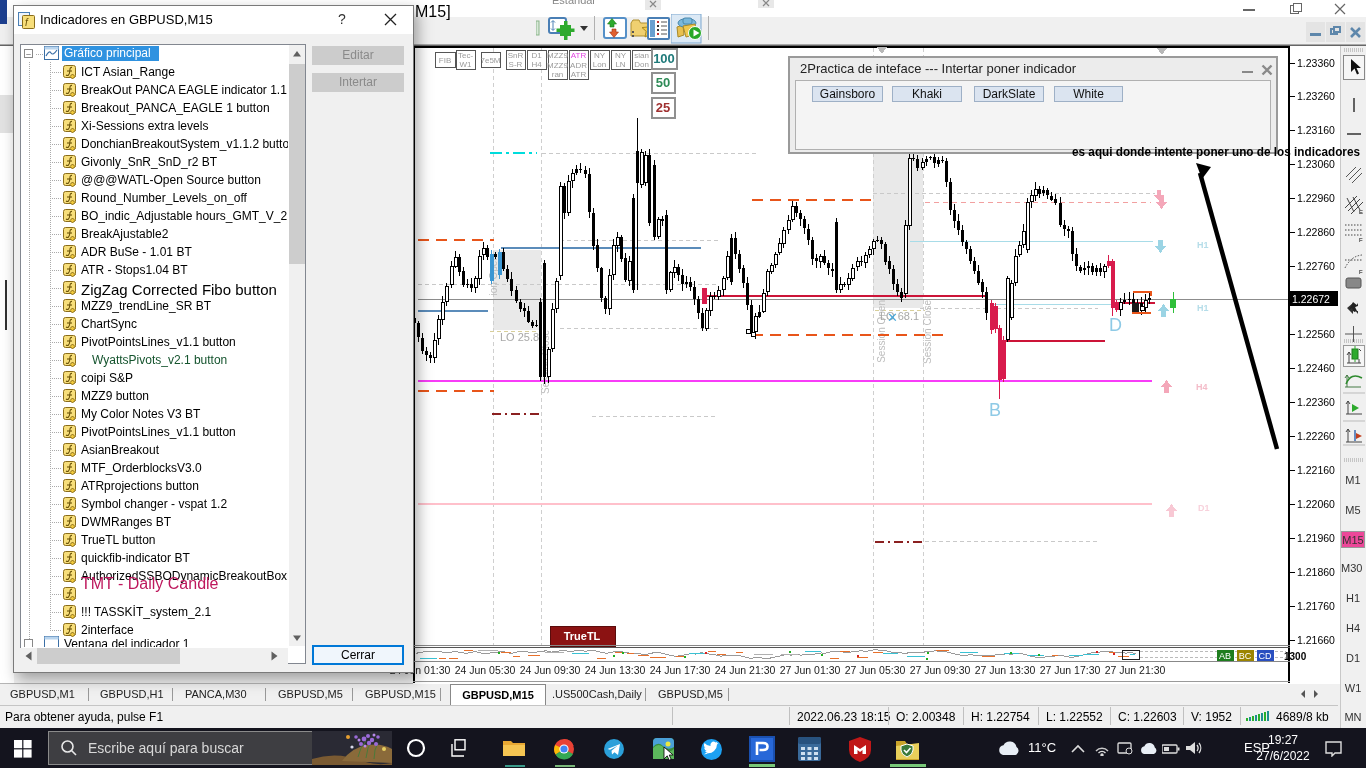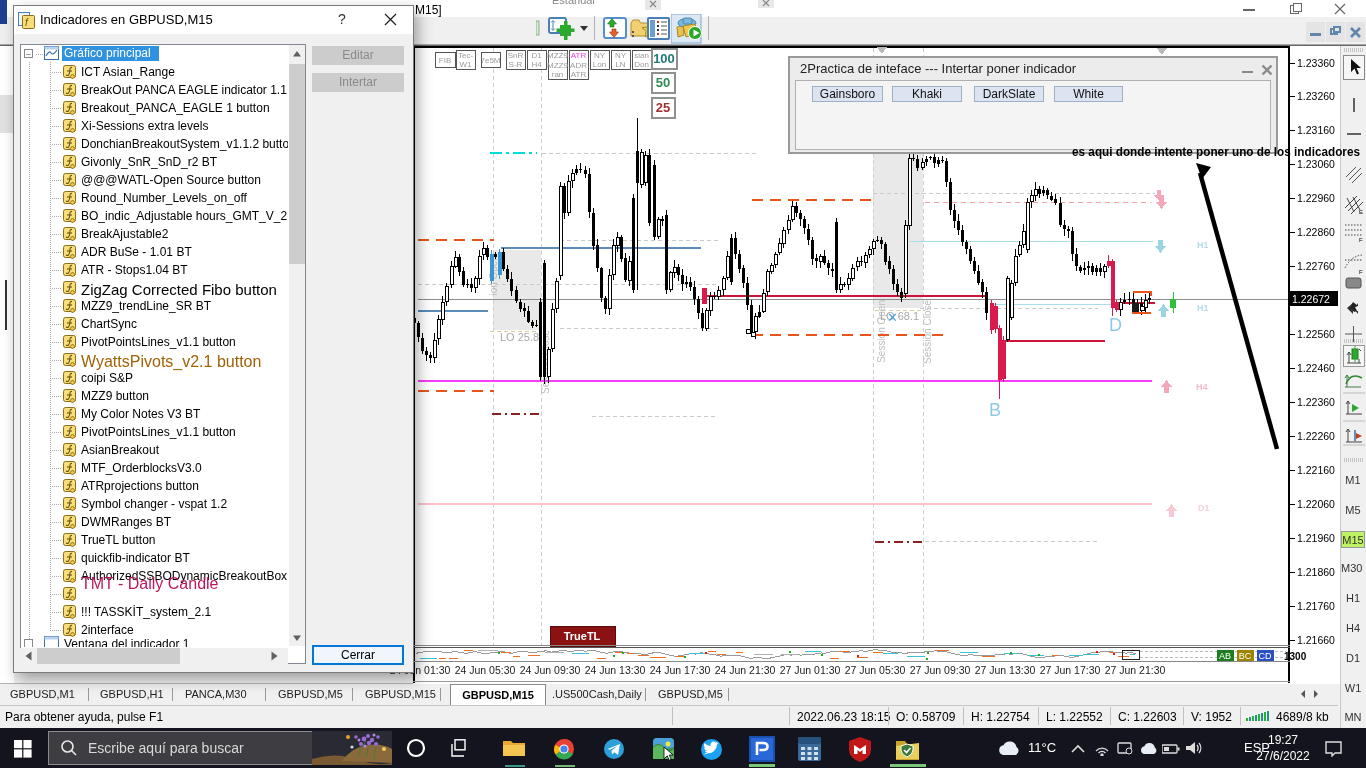--- a/index.html
+++ b/index.html
@@ -7,21 +7,21 @@
 svg text{font-family:"Liberation Sans",sans-serif}
 </style></head><body>
 <div class="abs" style="left:0;top:46px;width:14px;height:637px;background:#fff"></div>
 <div class="abs" style="left:0;top:0;width:7px;height:24px;background:#1d3f8f;z-index:2"></div>
 <div class="abs" style="left:0;top:95px;width:13px;height:38px;background:#e2e2e2"></div>
 <div class="abs" style="left:5px;top:280px;width:2px;height:50px;background:#333"></div>
 <div class="abs" style="left:0;top:0;width:1366px;height:17px;background:#fff"></div>
 <div class="abs" style="left:0;top:17px;width:1366px;height:27px;background:#f0f0f0"></div>
 <div class="abs" style="left:0;top:44px;width:1366px;height:1px;background:#a8a8a8"></div>
 <div class="abs" style="left:0;top:45px;width:1366px;height:1px;background:#666"></div>
-<div class="abs" style="left:415px;top:3px;font-size:12px;color:#000">M15]</div>
+<div class="abs" style="left:415px;top:3px;font-size:16px;color:#000">M15]</div>
 <div class="abs" style="left:552px;top:-6px;font-size:11px;color:#888">Estándar</div>
 <div class="abs" style="left:404px;top:26px;font-size:11px;color:#888">la</div>
 <div class="abs" style="left:1243px;top:9px;width:12px;height:2px;background:#666"></div>
 <div class="abs" style="left:1290px;top:5px;width:9px;height:9px;border:1px solid #666"></div>
 <div class="abs" style="left:1293px;top:3px;width:9px;height:9px;border:1px solid #666;background:#fff"></div>
 <svg class="abs" style="left:1334px;top:3px" width="12" height="12">
     <path d="M1 1 L11 11 M11 1 L1 11" stroke="#666" stroke-width="1.2"></path>
   </svg>
 <div class="abs" style="left:1306px;top:22px;width:19px;height:20px;background:#e4e4e4"></div>
 <div class="abs" style="left:1326px;top:22px;width:19px;height:20px;background:#e4e4e4"></div>
@@ -727,21 +727,21 @@
 <line x1="15" y1="384" x2="15" y2="395" stroke="#3a6ab0" stroke-width="1.5"></line>
 <path d="M22 390 l-6-3 v6 z" fill="#c04020"></path>
 <line x1="3" y1="399" x2="25" y2="399" stroke="#bbb"></line>
 <g stroke="#9a9a9a">
       <line x1="4" y1="413" x2="24" y2="413" stroke-dasharray="1,1"></line>
       <line x1="4" y1="415" x2="24" y2="415" stroke-dasharray="1,1"></line>
     </g>
 </svg>
 <div class="abs" style="left:1341px;top:472px;width:24px;height:17px;font-size:11px;color:#333;text-align:center;line-height:16px">M1</div>
 <div class="abs" style="left:1341px;top:502px;width:24px;height:17px;font-size:11px;color:#333;text-align:center;line-height:16px">M5</div>
-<div class="abs" style="left:1341px;top:531px;width:24px;height:17px;border:1px solid #999;background:#bef264;font-size:11px;color:#333;text-align:center;line-height:16px">M15</div>
+<div class="abs" style="left:1341px;top:531px;width:24px;height:17px;border:1px solid #999;background:#ec4899;font-size:11px;color:#333;text-align:center;line-height:16px">M15</div>
 <div class="abs" style="left:1341px;top:560px;width:17px;height:17px;font-size:11px;color:#333;text-align:center;line-height:16px">M30</div>
 <div class="abs" style="left:1341px;top:590px;width:24px;height:17px;font-size:11px;color:#333;text-align:center;line-height:16px">H1</div>
 <div class="abs" style="left:1341px;top:620px;width:24px;height:17px;font-size:11px;color:#333;text-align:center;line-height:16px">H4</div>
 <div class="abs" style="left:1341px;top:650px;width:24px;height:17px;font-size:11px;color:#333;text-align:center;line-height:16px">D1</div>
 <div class="abs" style="left:1341px;top:680px;width:24px;height:17px;font-size:11px;color:#333;text-align:center;line-height:16px">W1</div>
 <div class="abs" style="left:1341px;top:709px;width:24px;height:17px;font-size:11px;color:#333;text-align:center;line-height:16px">MN</div>
 <div class="abs" style="left:788px;top:56px;width:490px;height:98px;background:#ececec;border:2px solid #9a9a9a;z-index:3"></div>
 <div class="abs" style="left:800px;top:61px;font-size:13px;color:#222;z-index:4">2Practica de inteface --- Intertar poner indicador</div>
 <div class="abs" style="left:1242px;top:71px;width:11px;height:2px;background:#888;z-index:4"></div>
 <svg class="abs" style="left:1261px;top:64px;z-index:4" width="12" height="12">
@@ -777,21 +777,21 @@
     <path d="M5 1 l-4 4 4 4 z" fill="#555"></path>
     <path d="M14 1 l4 4 -4 4 z" fill="#555"></path>
   </svg>
 <div class="abs" style="left:0;top:705px;width:1338px;height:23px;background:#f0f0f0;border-top:1px solid #c5c5c5"></div>
 <div class="abs" style="left:5px;top:710px;font-size:12px;color:#000">Para obtener ayuda, pulse F1</div>
 <div class="abs" style="left:672px;top:707px;width:1px;height:18px;background:#c0c0c0"></div>
 <div class="abs" style="left:680px;top:729px;font-size:12px;color:#0369a1">Default</div>
 <div class="abs" style="left:789px;top:707px;width:1px;height:18px;background:#c0c0c0"></div>
 <div class="abs" style="left:797px;top:710px;font-size:12px;color:#000">2022.06.23 18:15</div>
 <div class="abs" style="left:888px;top:707px;width:1px;height:18px;background:#c0c0c0"></div>
-<div class="abs" style="left:896px;top:710px;font-size:12px;color:#000">O: 0.58709</div>
+<div class="abs" style="left:896px;top:710px;font-size:12px;color:#000">O: 2.00348</div>
 <div class="abs" style="left:963px;top:707px;width:1px;height:18px;background:#c0c0c0"></div>
 <div class="abs" style="left:971px;top:710px;font-size:12px;color:#000">H: 1.22754</div>
 <div class="abs" style="left:1038px;top:707px;width:1px;height:18px;background:#c0c0c0"></div>
 <div class="abs" style="left:1046px;top:710px;font-size:12px;color:#000">L: 1.22552</div>
 <div class="abs" style="left:1110px;top:707px;width:1px;height:18px;background:#c0c0c0"></div>
 <div class="abs" style="left:1118px;top:710px;font-size:12px;color:#000">C: 1.22603</div>
 <div class="abs" style="left:1183px;top:707px;width:1px;height:18px;background:#c0c0c0"></div>
 <div class="abs" style="left:1191px;top:710px;font-size:12px;color:#000">V: 1952</div>
 <div class="abs" style="left:1240px;top:707px;width:1px;height:18px;background:#c0c0c0"></div>
 <svg class="abs" style="left:1246px;top:711px" width="26" height="11">
@@ -995,21 +995,21 @@
       <div class="abs" style="left:81px;top:335px;font-size:12px;color:#000;white-space:nowrap">PivotPointsLines_v1.1 button</div>
       <div class="abs" style="left:50px;top:360px;width:12px;height:1px;background-image:repeating-linear-gradient(90deg,#aaa 0 1px,transparent 1px 2px)"></div>
       <div class="abs" style="left:63px;top:352px;width:16px;height:16px">
         <svg width="14" height="15" viewBox="0 0 14 15" style="position:absolute;left:0;top:1px">
           <rect x="0.5" y="0.5" width="12" height="12" rx="2" fill="#f7de7a" stroke="#8a6d1a"></rect>
           <path d="M3 10 q1.5 1 2.5 0 q1-1.2 1.2-3.2 l.3-2.8 q.2-1.8 2-1.6" fill="none" stroke="#6a5208" stroke-width="1.1"></path>
           <line x1="4" y1="6" x2="9" y2="6" stroke="#6a5208" stroke-width="1.1"></line>
           <path d="M9.5 9 l2.5 2.5 -2.5 2.5 -2.5 -2.5 z" fill="#f0c83c" stroke="#8a6d1a"></path>
         </svg>
       </div>
-      <div class="abs" style="left:81px;top:353px;font-size:16px;color:#a16207;white-space:nowrap">WyattsPivots_v2.1 button</div>
+      <div class="abs" style="left:92px;top:353px;font-size:12px;color:#14532d;white-space:nowrap">WyattsPivots_v2.1 button</div>
       <div class="abs" style="left:50px;top:378px;width:12px;height:1px;background-image:repeating-linear-gradient(90deg,#aaa 0 1px,transparent 1px 2px)"></div>
       <div class="abs" style="left:63px;top:370px;width:16px;height:16px">
         <svg width="14" height="15" viewBox="0 0 14 15" style="position:absolute;left:0;top:1px">
           <rect x="0.5" y="0.5" width="12" height="12" rx="2" fill="#f7de7a" stroke="#8a6d1a"></rect>
           <path d="M3 10 q1.5 1 2.5 0 q1-1.2 1.2-3.2 l.3-2.8 q.2-1.8 2-1.6" fill="none" stroke="#6a5208" stroke-width="1.1"></path>
           <line x1="4" y1="6" x2="9" y2="6" stroke="#6a5208" stroke-width="1.1"></line>
           <path d="M9.5 9 l2.5 2.5 -2.5 2.5 -2.5 -2.5 z" fill="#f0c83c" stroke="#8a6d1a"></path>
         </svg>
       </div>
       <div class="abs" style="left:81px;top:371px;font-size:12px;color:#000;white-space:nowrap">coipi S&amp;P</div>

